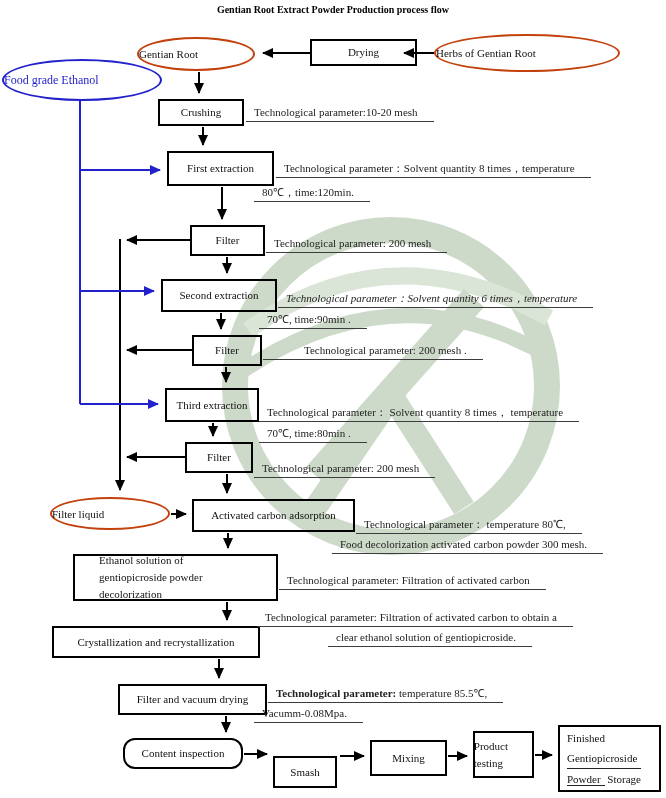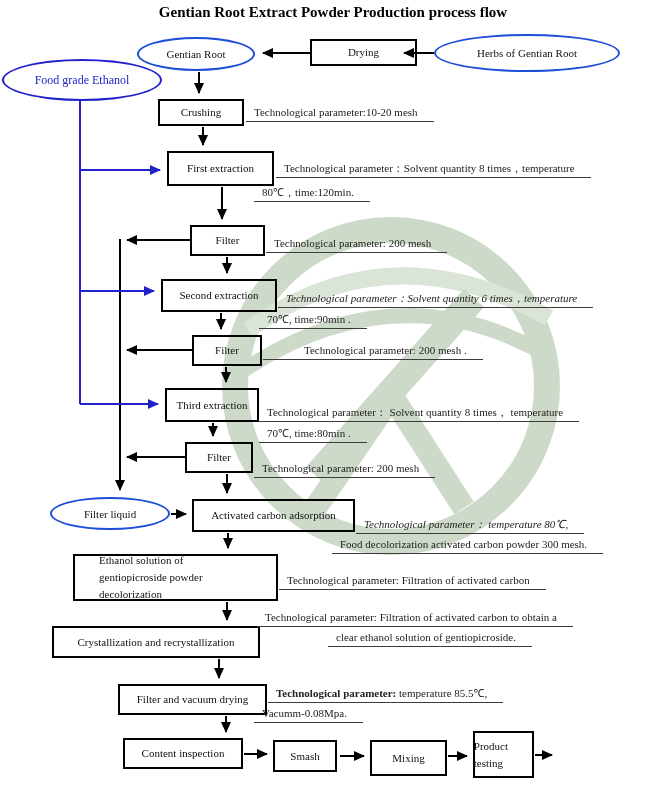--- a/index.html
+++ b/index.html
@@ -4,27 +4,27 @@
 <style>
   html,body{margin:0;padding:0;background:#fff;}
   #page{position:relative;width:666px;height:798px;background:#ffffff;overflow:hidden;
         font-family:"Liberation Serif", serif;color:#111;}
   
   #wm{position:absolute;left:0;top:0;z-index:0;}
   
   #arrows{position:absolute;left:0;top:0;z-index:1;}
   
   .title{position:absolute;left:0;top:4px;width:666px;text-align:center;
-         font-size:15px;font-weight:bold;color:#000;z-index:2;}
+         font-size:10px;font-weight:bold;color:#000;z-index:2;}
   
   .box{position:absolute;box-sizing:border-box;border:2px solid #000;background:transparent;
        display:flex;align-items:center;justify-content:center;text-align:center;
        font-size:11px;line-height:13px;z-index:2;}
-  .ellipse{position:absolute;box-sizing:border-box;border:2px solid #1d4ed8;border-radius:50%;
-       background:transparent;display:flex;align-items:center;justify-content:center;
+  .ellipse{position:absolute;box-sizing:border-box;border:2px solid #c2410c;border-radius:50%;
+       background:transparent;display:flex;align-items:center;justify-content:flex-start;
        text-align:center;font-size:11px;z-index:2;}
   .blue{border-color:#2222cc;color:#2222cc;}
   
   .ann{position:absolute;z-index:2;font-size:11px;line-height:13px;white-space:nowrap;
        color:#222;border-bottom:1px solid #3c3c3c;padding:0 16px 2px 8px;}
   .ann .b{font-weight:bold;}
   .left-align{justify-content:flex-start;text-align:left;}
   .finished{flex-direction:column;align-items:flex-start;padding-left:7px;line-height:20px;}
   .finished .ub{border-bottom:1px solid #222;padding-right:4px;}
   .wrapbox{padding:2px 24px;justify-content:flex-end;}
@@ -131,32 +131,37 @@
     </div>
   <div class="box left-align wrapbox" style="left:73px;top:554px;width:205px;height:47px;line-height:17px;">
       <span>Ethanol solution of gentiopicroside powder decolorization</span>
     </div>
   <div class="box" style="left:52px;top:626px;width:208px;height:32px;">
       <span>Crystallization and recrystallization</span>
     </div>
   <div class="box" style="left:118px;top:684px;width:149px;height:31px;">
       <span>Filter and vacuum drying</span>
     </div>
-  <div class="box" style="left:123px;top:738px;width:120px;height:31px;">
+  <div class="box" style="left:123px;top:738px;width:120px;height:31px;border-radius:12px;">
       <span>Content inspection</span>
     </div>
-  <div class="box" style="left:273px;top:740px;width:64px;height:32px;">
+  <div class="box" style="left:273px;top:756px;width:64px;height:32px;">
       <span>Smash</span>
     </div>
   <div class="box" style="left:370px;top:740px;width:77px;height:36px;">
       <span>Mixing</span>
     </div>
   <div class="box left-align wrapbox" style="left:473px;top:731px;width:61px;height:47px;line-height:17px;">
       <span>Product testing</span>
     </div>
+  <div class="box finished" style="left:558px;top:725px;width:103px;height:67px;">
+    <span>Finished</span>
+    <span class="ub">Gentiopicroside</span>
+    <span><span class="ub">Powder</span><span> Storage</span></span>
+  </div>
 
   <div class="ann" style="left:246px;top:106px;">
     <span>Technological parameter:10-20 mesh</span></div>
 
   <div class="ann" style="left:276px;top:162px;">
     <span>Technological parameter：Solvent quantity 8 times，temperature</span></div>
   <div class="ann" style="left:254px;top:186px;">
     <span>80℃，time:120min.</span></div>
 
   <div class="ann" style="left:266px;top:237px;">
@@ -171,21 +176,21 @@
     <span>Technological parameter: 200 mesh .</span></div>
 
   <div class="ann" style="left:259px;top:406px;">
     <span>Technological parameter： Solvent quantity 8 times， temperature</span></div>
   <div class="ann" style="left:259px;top:427px;">
     <span>70℃, time:80min .</span></div>
 
   <div class="ann" style="left:254px;top:462px;">
     <span>Technological parameter: 200 mesh</span></div>
 
-  <div class="ann" style="left:356px;top:518px;font-style:italic;">
+  <div class="ann" style="left:356px;top:518px;">
     <span>Technological parameter： temperature 80℃,</span></div>
   <div class="ann" style="left:332px;top:538px;">
     <span>Food decolorization activated carbon powder 300 mesh.</span></div>
 
   <div class="ann" style="left:279px;top:574px;">
     <span>Technological parameter: Filtration of activated carbon</span></div>
 
   <div class="ann" style="left:257px;top:611px;">
     <span>Technological parameter: Filtration of activated carbon to obtain a</span></div>
   <div class="ann" style="left:328px;top:631px;">

